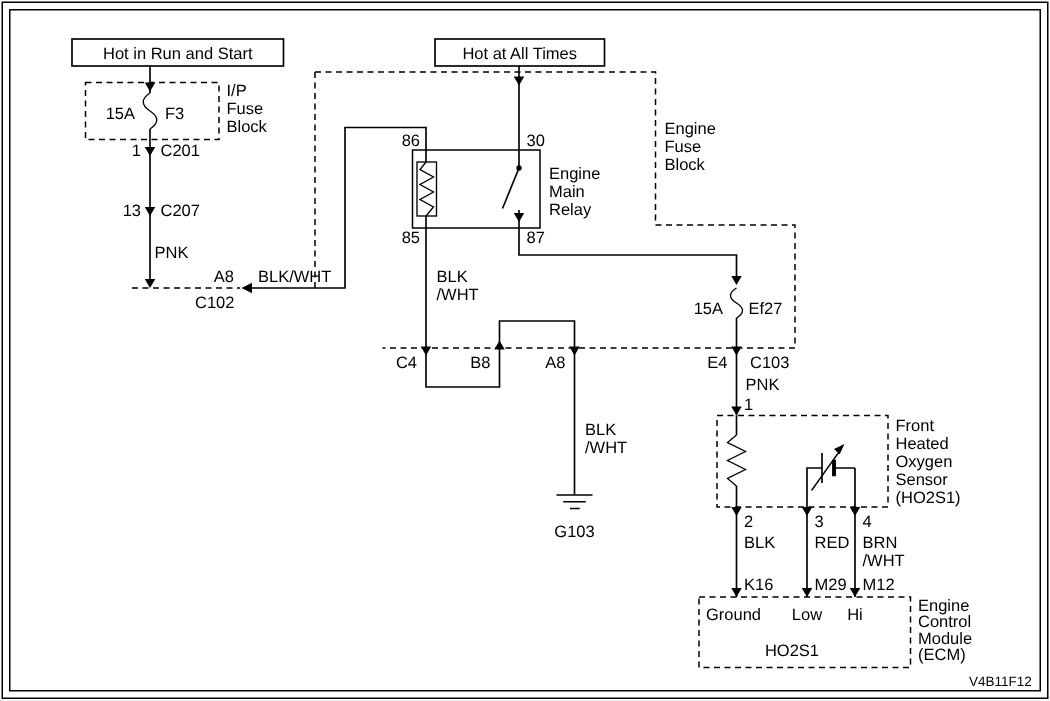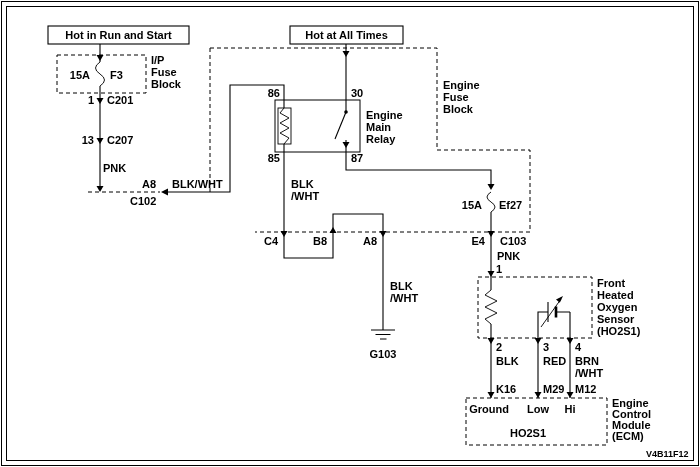--- a/index.html
+++ b/index.html
@@ -1,16 +1,16 @@
 <!DOCTYPE html>
 <html><head>
 <meta charset="utf-8">
 <style>
   html,body{margin:0;padding:0;background:#e8e8e8;}
-  #canvas{width:700px;height:467px;background:#ffffff;position:relative;margin:0 auto;font-weight:bold;}
+  #canvas{width:700px;height:467px;background:#ffffff;position:relative;margin:0 auto;}
   svg{display:block;}
   text{font-family:"Liberation Sans","DejaVu Sans",sans-serif;font-size:11px;fill:#000;}
   .fig{font-size:9px;}
   .wire{stroke:#000;stroke-width:1.1;fill:none;}
   .thin{stroke:#000;stroke-width:0.9;fill:none;}
   .thick{stroke:#000;stroke-width:2.6;fill:none;}
   .dashed{stroke:#000;stroke-width:1;fill:none;stroke-dasharray:4 3;}
   .box{stroke:#000;stroke-width:1.1;fill:#fff;}
   .outline{stroke:#000;stroke-width:1;fill:none;}
   .arrow{fill:#000;stroke:none;}

